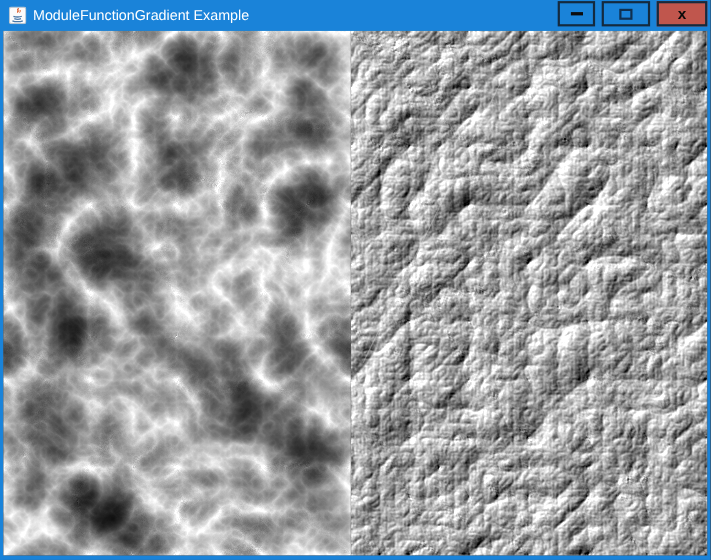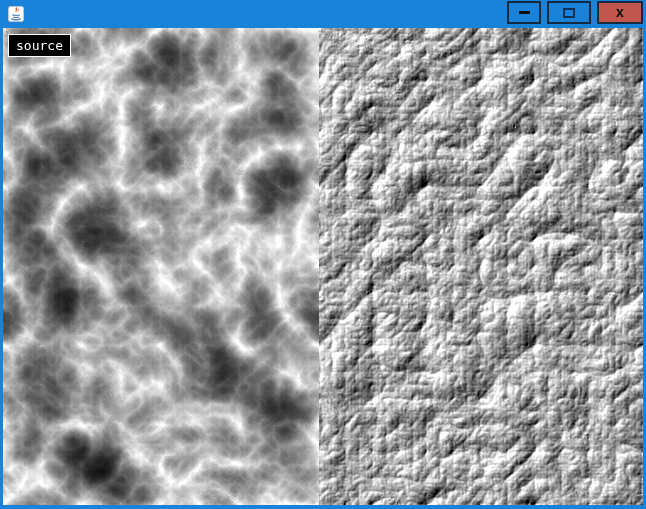--- a/index.html
+++ b/index.html
@@ -92,20 +92,21 @@
     <span class="app-icon">
       <svg viewBox="0 0 16 16" width="16" height="16">
         <rect x="0.5" y="0.5" width="15" height="15" rx="2" fill="#fbfbfb" stroke="#b9c6d2"></rect>
         <path d="M8.6 1.9 c-1.6 1.1 1 1.8 -.6 3.1" fill="none" stroke="#d9541f" stroke-width="1.2" stroke-linecap="round"></path>
         <path d="M10.5 3.3 c-.9 .7 .5 1.1 -.4 1.9" fill="none" stroke="#d9541f" stroke-width="0.9" stroke-linecap="round"></path>
         <path d="M4.2 8.8 c1.9 .9 5.9 .9 7.6 0" stroke="#4978a8" stroke-width="1.2" fill="none"></path>
         <path d="M5 11 c1.6 .7 4.6 .7 6.1 0" stroke="#4978a8" stroke-width="1.2" fill="none"></path>
         <path d="M3.3 12.9 c2.5 1.1 7 1.1 9.4 0" stroke="#4978a8" stroke-width="1.2" fill="none"></path>
       </svg>
     </span>
+    <span class="title-text">ModuleFunctionGradient Example</span>
     <div class="controls">
       <button class="ctrl min">
         <span class="glyph-dash"></span>
       </button>
       <button class="ctrl max">
         <span class="glyph-square"></span>
       </button>
       <button class="ctrl close">
         <span class="glyph-x">x</span>
       </button>
@@ -127,21 +128,20 @@
             </feComponentTransfer>
             <feComponentTransfer>
               <feFuncR type="gamma" amplitude="1.1" exponent="1.9" offset="0.02"></feFuncR>
               <feFuncG type="gamma" amplitude="1.1" exponent="1.9" offset="0.02"></feFuncG>
               <feFuncB type="gamma" amplitude="1.1" exponent="1.9" offset="0.02"></feFuncB>
             </feComponentTransfer>
           </filter>
         </defs>
         <rect width="316" height="477" fill="#555" filter="url(#fSource)"></rect>
       </svg>
-      <span class="img-label mono">source</span>
     </div>
 
     <div class="panel right">
       <svg class="texture" width="324" height="477" viewBox="0 0 324 477" preserveAspectRatio="none">
         <defs>
           <filter id="fGradient" x="0" y="0" width="100%" height="100%" color-interpolation-filters="sRGB">
             <feTurbulence type="turbulence" baseFrequency="0.019 0.019" numOctaves="5" seed="3" stitchTiles="stitch"></feTurbulence>
             <feColorMatrix type="matrix" values="1 0 0 0 0  1 0 0 0 0  1 0 0 0 0  0 0 0 0 1"></feColorMatrix>
             <feConvolveMatrix order="3 3" kernelMatrix="2 1 0 1 0 -1 0 -1 -2" divisor="0.9" bias="0.62" edgeMode="duplicate" preserveAlpha="true"></feConvolveMatrix>
             <feComponentTransfer>

